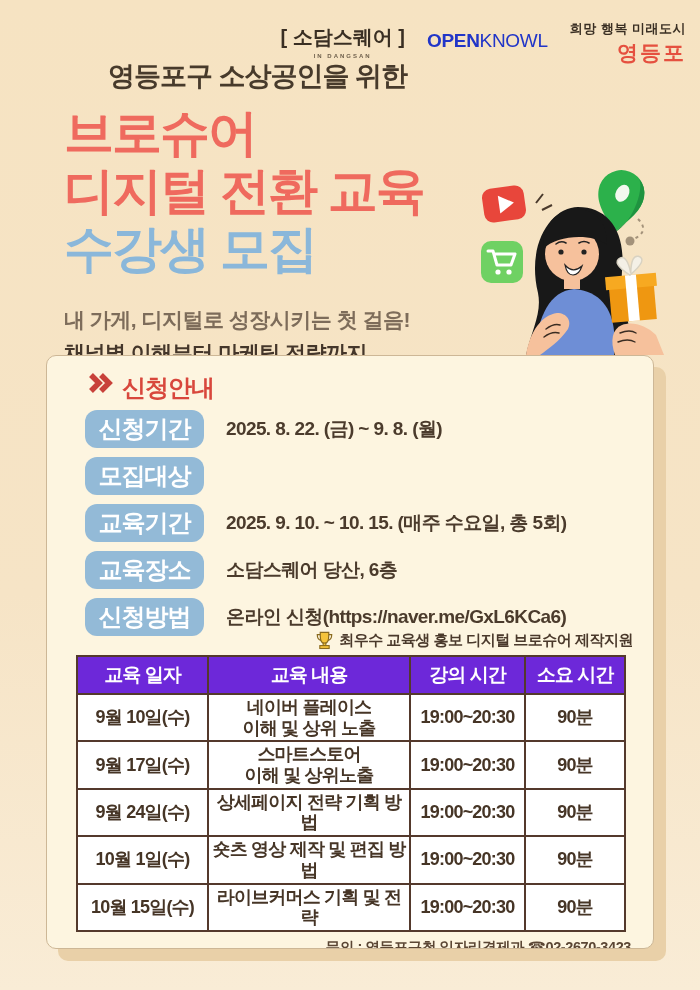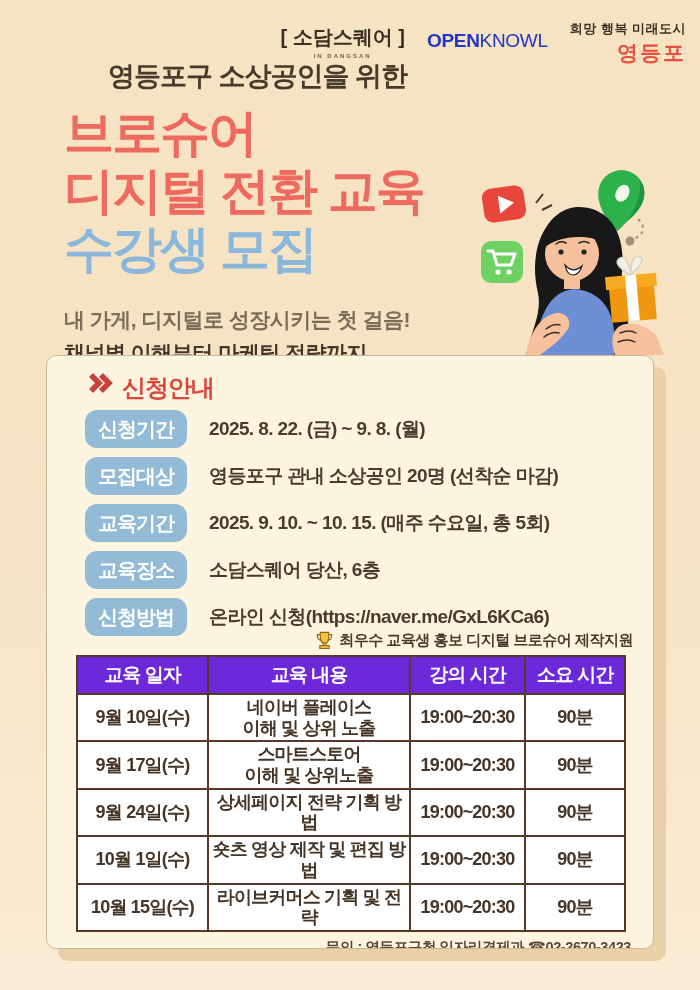--- a/index.html
+++ b/index.html
@@ -42,22 +42,22 @@
     position:absolute; left:46px; top:355px; width:608px; height:594px;
     background:#fdf5e0; border:1px solid #cdb796; border-radius:10px;
     box-shadow:12px 12px 0 #e9d0a8; overflow:hidden;
   }
   .section-head { display:flex; align-items:flex-start; gap:9px; margin:16px 0 0 40px; height:28px; }
   .section-title { font-size:24px; font-weight:800; color:#d8473c; letter-spacing:-1px; }
 
   .info-rows { margin:10px 0 0 38px; display:flex; flex-direction:column; gap:9px; }
   .info-row { display:flex; align-items:center; height:38px; }
   .badge {
-    width:102px; height:38px; background:#93bad7; border-radius:12px;
-    color:#fff; font-size:20px; font-weight:800; letter-spacing:-1px;
+    width:119px; height:38px; background:#93bad7; border-radius:12px;
+    color:#fff; font-size:24px; font-weight:800; letter-spacing:-1px;
     display:flex; align-items:center; justify-content:center; flex:0 0 auto;
   }
   .info-value { margin-left:22px; font-size:19px; font-weight:600; color:#4b3b2c; letter-spacing:-0.6px; }
 
   .award { display:flex; justify-content:flex-end; align-items:center; gap:6px;
            margin:-6px 20px 0 0; height:20px;
            font-size:15px; font-weight:700; color:#4a392b; letter-spacing:-0.5px; }
 
   .tbl-wrap { width:548px; margin:5px auto 0; }
   table { width:100%; border-collapse:collapse; table-layout:fixed; }
@@ -165,21 +165,20 @@
       <span class="section-title">신청안내</span>
     </div>
 
     <div class="info-rows">
       <div class="info-row">
         <div class="badge">신청기간</div>
         <div class="info-value">2025. 8. 22. (금) ~ 9. 8. (월)</div>
       </div>
       <div class="info-row">
         <div class="badge">모집대상</div>
-        <div class="info-value">영등포구 관내 소상공인 20명 (선착순 마감)</div>
       </div>
       <div class="info-row">
         <div class="badge">교육기간</div>
         <div class="info-value">2025. 9. 10. ~ 10. 15. (매주 수요일, 총 5회)</div>
       </div>
       <div class="info-row">
         <div class="badge">교육장소</div>
         <div class="info-value">소담스퀘어 당산, 6층</div>
       </div>
       <div class="info-row">

